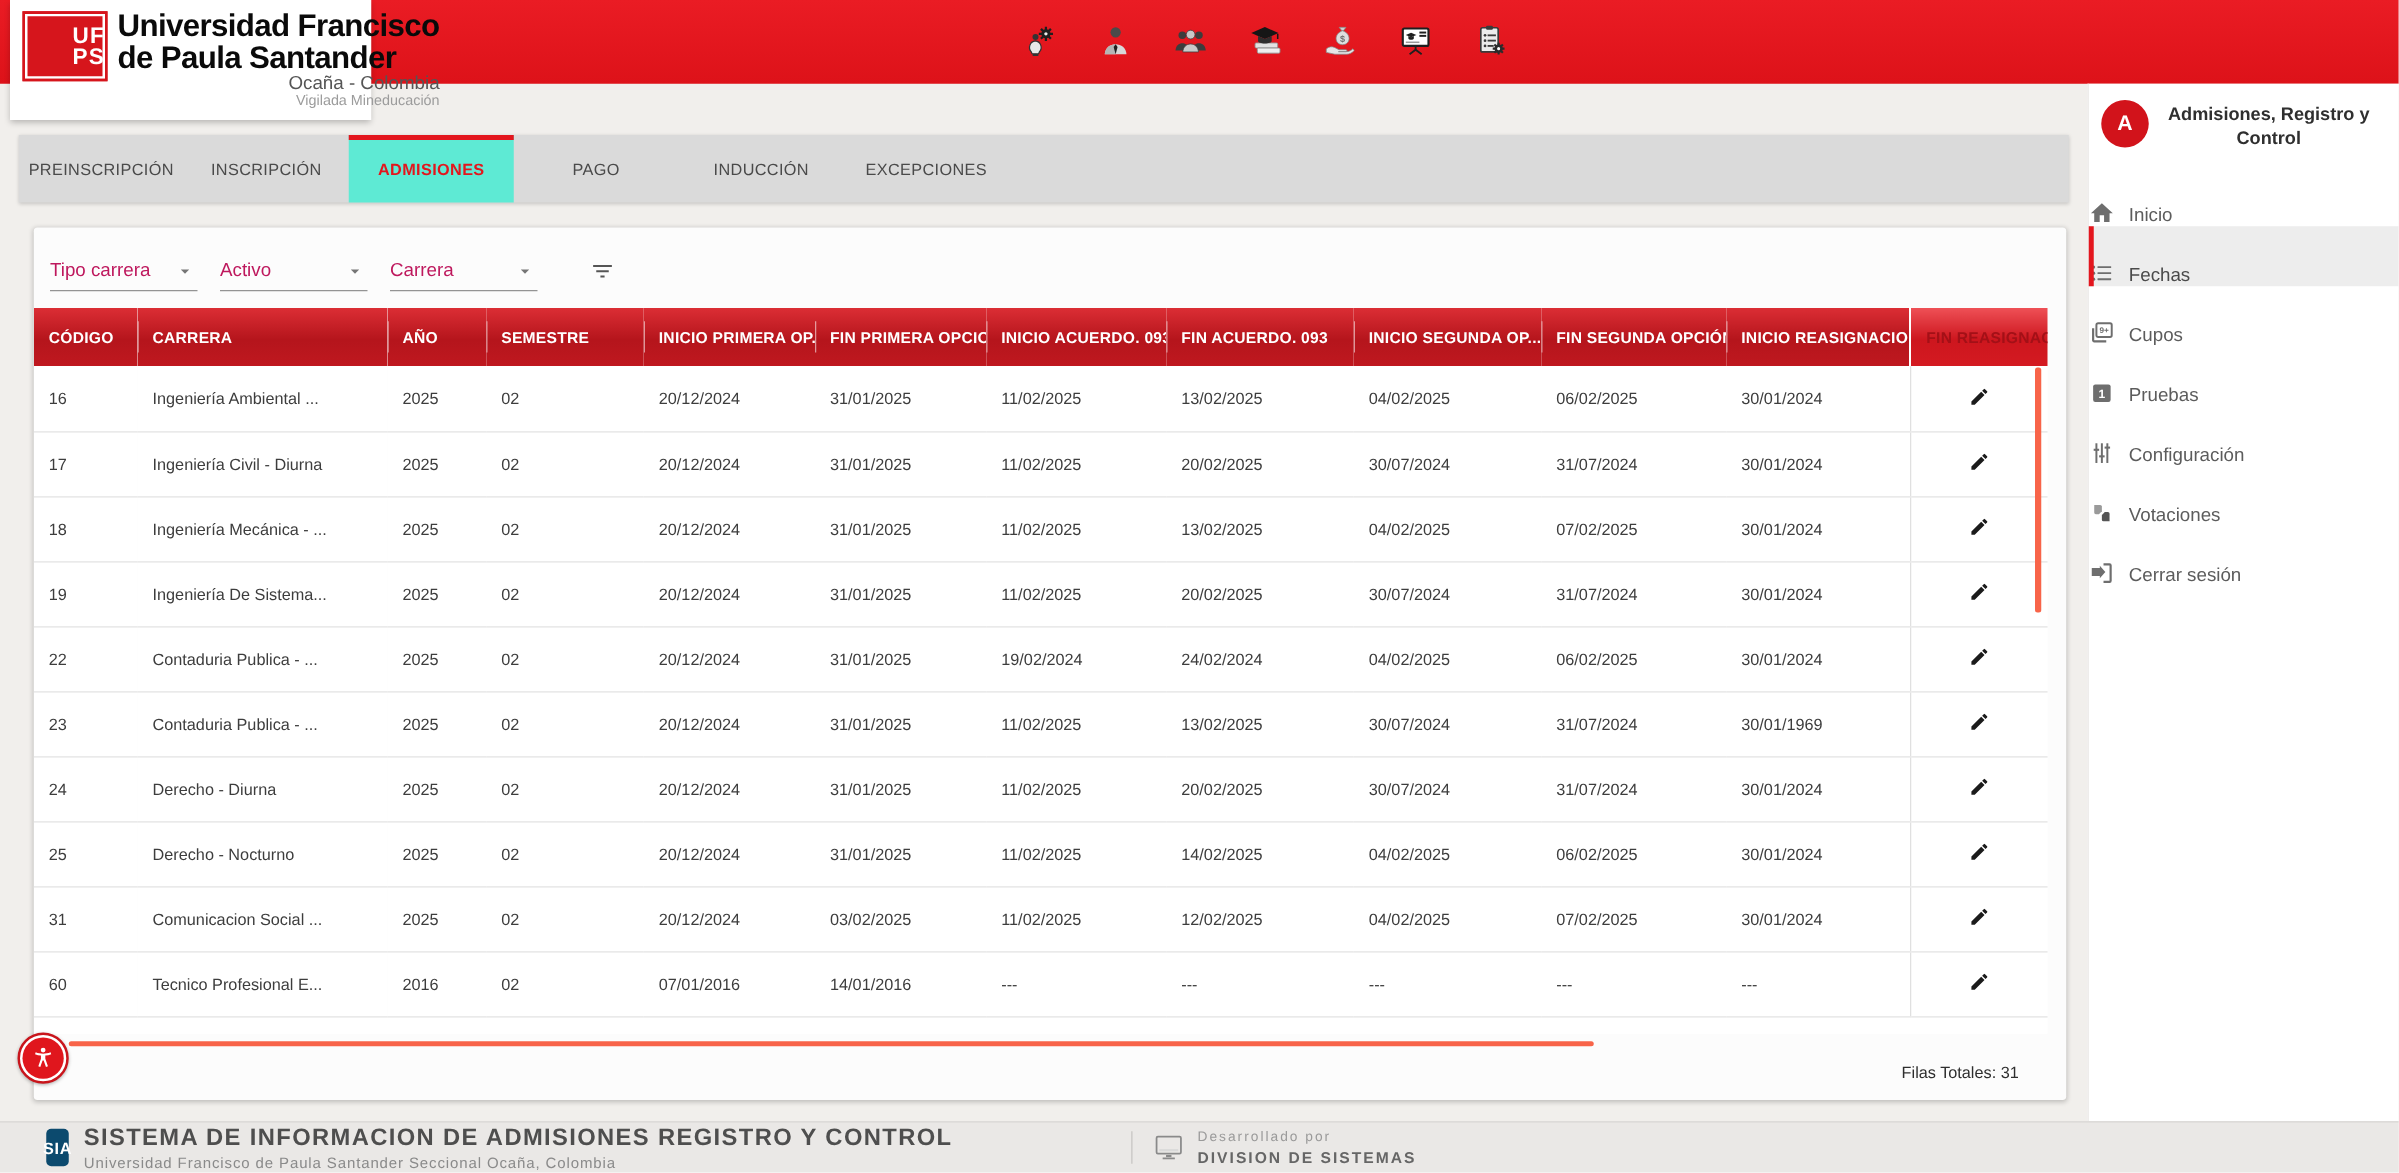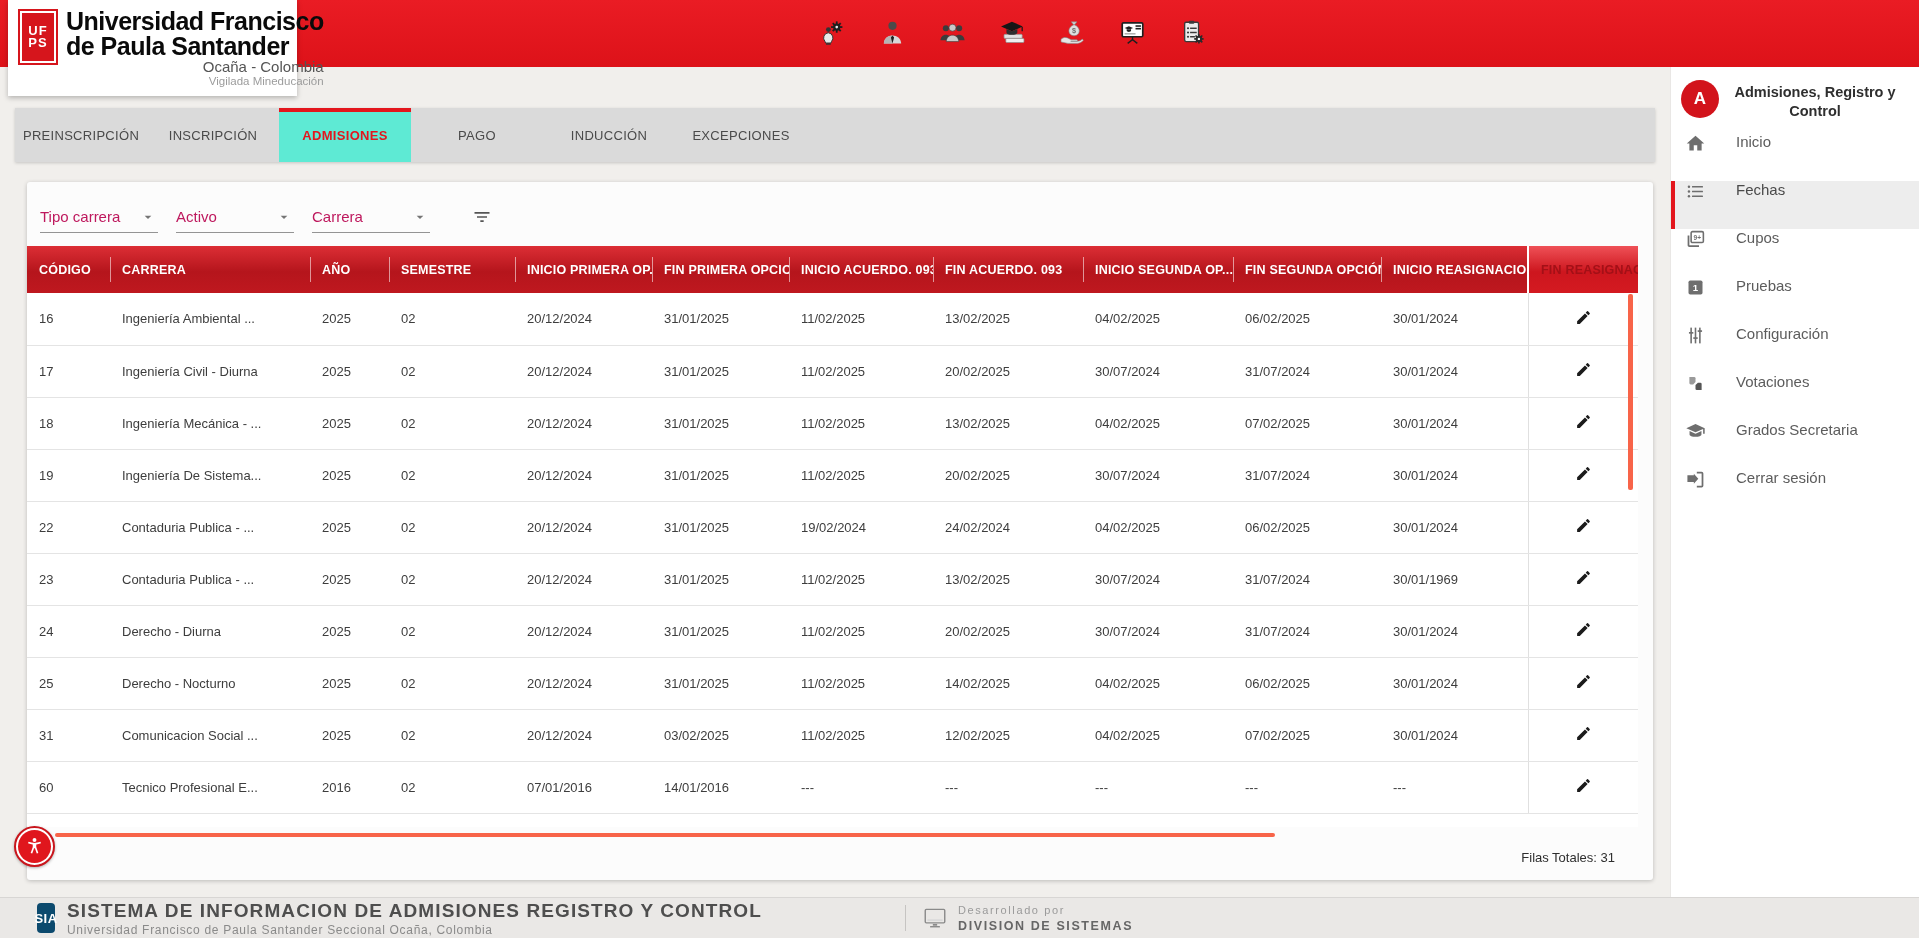--- a/index.html
+++ b/index.html
@@ -9,23 +9,23 @@
   
   .topbar{position:absolute;top:0;left:0;width:1919px;height:67px;
     background:linear-gradient(180deg,#ea1c24 0%,#dd1219 100%);z-index:3}
   .topbar-icons{position:absolute;top:18px;left:818px;display:flex;gap:31px;z-index:4}
   .tb-icon{width:29px;height:29px;display:block;cursor:pointer}
   .tb-icon svg{width:100%;height:100%}
 
   
   .logo-card{position:absolute;top:0;left:8px;width:289px;height:96px;background:#fff;
     box-shadow:0 2px 5px rgba(0,0,0,.25);display:flex;padding:9px 10px;z-index:5}
-  .ufps-mark{width:40px;height:56px;background:#d6151c;border:2px solid #d6151c;
-    box-shadow:inset 0 0 0 2px #fff;display:flex;flex-direction:column;align-items:center;
-    justify-content:center;color:#fff;font-weight:700;font-size:13px;line-height:.95;letter-spacing:1px;flex:none}
+  .ufps-mark{width:68px;height:56px;background:#d6151c;border:2px solid #d6151c;
+    box-shadow:inset 0 0 0 2px #fff;display:flex;flex-direction:column;align-items:flex-end;
+    justify-content:center;color:#fff;font-weight:700;font-size:18px;line-height:.95;letter-spacing:1px;flex:none}
   .logo-text{margin-left:8px;flex:1}
   .logo-l1,.logo-l2{font-size:25px;font-weight:700;color:#0a0a0a;line-height:.98;letter-spacing:-.5px;white-space:nowrap}
   .logo-loc{text-align:right;font-size:15px;color:#555;margin-top:1px;line-height:1.05}
   .logo-sub{text-align:right;font-size:11.5px;color:#9c9c9c;line-height:1.2}
 
   
   .tabstrip{position:absolute;top:108px;left:15px;width:1640px;height:54px;background:#dadada;
     box-shadow:0 1px 3px rgba(0,0,0,.18);display:flex;z-index:2}
   .tab{width:132px;height:100%;display:flex;align-items:center;justify-content:center;
     font-size:13px;color:#4a4a4a;letter-spacing:.3px;cursor:pointer;position:relative;white-space:nowrap}
@@ -65,21 +65,21 @@
   .filas{position:absolute;right:38px;top:668px;font-size:13px;color:#2e2e2e}
 
   
   .sidebar{position:absolute;top:67px;right:0;width:249px;bottom:41px;background:#fff;
     border-left:1px solid #e9e7e5;z-index:4}
   .profile{display:flex;align-items:flex-start;padding:13px 8px 0 10px}
   .avatar{width:38px;height:38px;border-radius:50%;background:#d2131b;color:#fff;font-weight:700;
     font-size:17px;display:flex;align-items:center;justify-content:center;flex:none}
   .profile-title{flex:1;text-align:center;font-weight:700;font-size:14.5px;color:#2f2f2f;line-height:1.3;padding:3px 4px 0 4px}
   .menu{margin-top:12px}
-  .menu-item{height:48px;display:flex;align-items:flex-start;padding-left:14px;gap:30px;
+  .menu-item{height:48px;display:flex;align-items:flex-end;gap:11px;
     font-size:15px;color:#5c5c5c;cursor:pointer;position:relative}
   .menu-item.active{background:#ededed;color:#4a4a4a}
   .menu-item.active::before{content:"";position:absolute;left:0;top:0;bottom:0;width:4px;background:#e3161d}
   .mi-icon{width:21px;height:21px;flex:none}
   .mi-icon svg{width:21px;height:21px;fill:#6e6e6e;display:block}
 
   
   .footer{position:absolute;bottom:0;left:0;width:1919px;height:41px;background:#eae8e6;
     border-top:1px solid #d8d6d4;display:flex;align-items:center;z-index:6}
   .footer-left{display:flex;align-items:center;margin-left:37px;gap:12px}
@@ -499,29 +499,20 @@
           <svg viewBox="0 0 24 24">
             <path d="M5 4.5h5.5a1.5 1.5 0 0 1 1.5 1.5v4.2L9.3 13H6.5A1.5 1.5 0 0 1 5 11.5z" fill="#9a9a9a"></path>
             <path d="M19 19.5h-5.5a1.5 1.5 0 0 1-1.5-1.5v-4.2l2.7-2.8h2.8a1.5 1.5 0 0 1 1.5 1.5z" fill="#555"></path>
           </svg>
         </span>
         <span class="mi-label">Votaciones</span>
       </div>
       <div class="menu-item">
         <span class="mi-icon">
           <svg viewBox="0 0 24 24">
-            <path d="M12 3.5L1.5 8.2 12 12.9l8.7-3.9v5.5h1.8V8.2z"></path>
-            <path d="M5.2 11.4v3.9c0 1.5 3 2.8 6.8 2.8s6.8-1.3 6.8-2.8v-3.9L12 14.5z"></path>
-          </svg>
-        </span>
-        <span class="mi-label">Grados Secretaria</span>
-      </div>
-      <div class="menu-item">
-        <span class="mi-icon">
-          <svg viewBox="0 0 24 24">
             <path d="M13.5 3H19a2 2 0 0 1 2 2v14a2 2 0 0 1-2 2h-5.5v-2H19V5h-5.5z"></path>
             <path d="M11 7.9V5.8L16.5 12 11 18.2V16H3V7.9z" transform="translate(0,0) scale(.92)"></path>
           </svg>
         </span>
         <span class="mi-label">Cerrar sesión</span>
       </div>
     </div>
 </div>
 
 <div class="footer">

